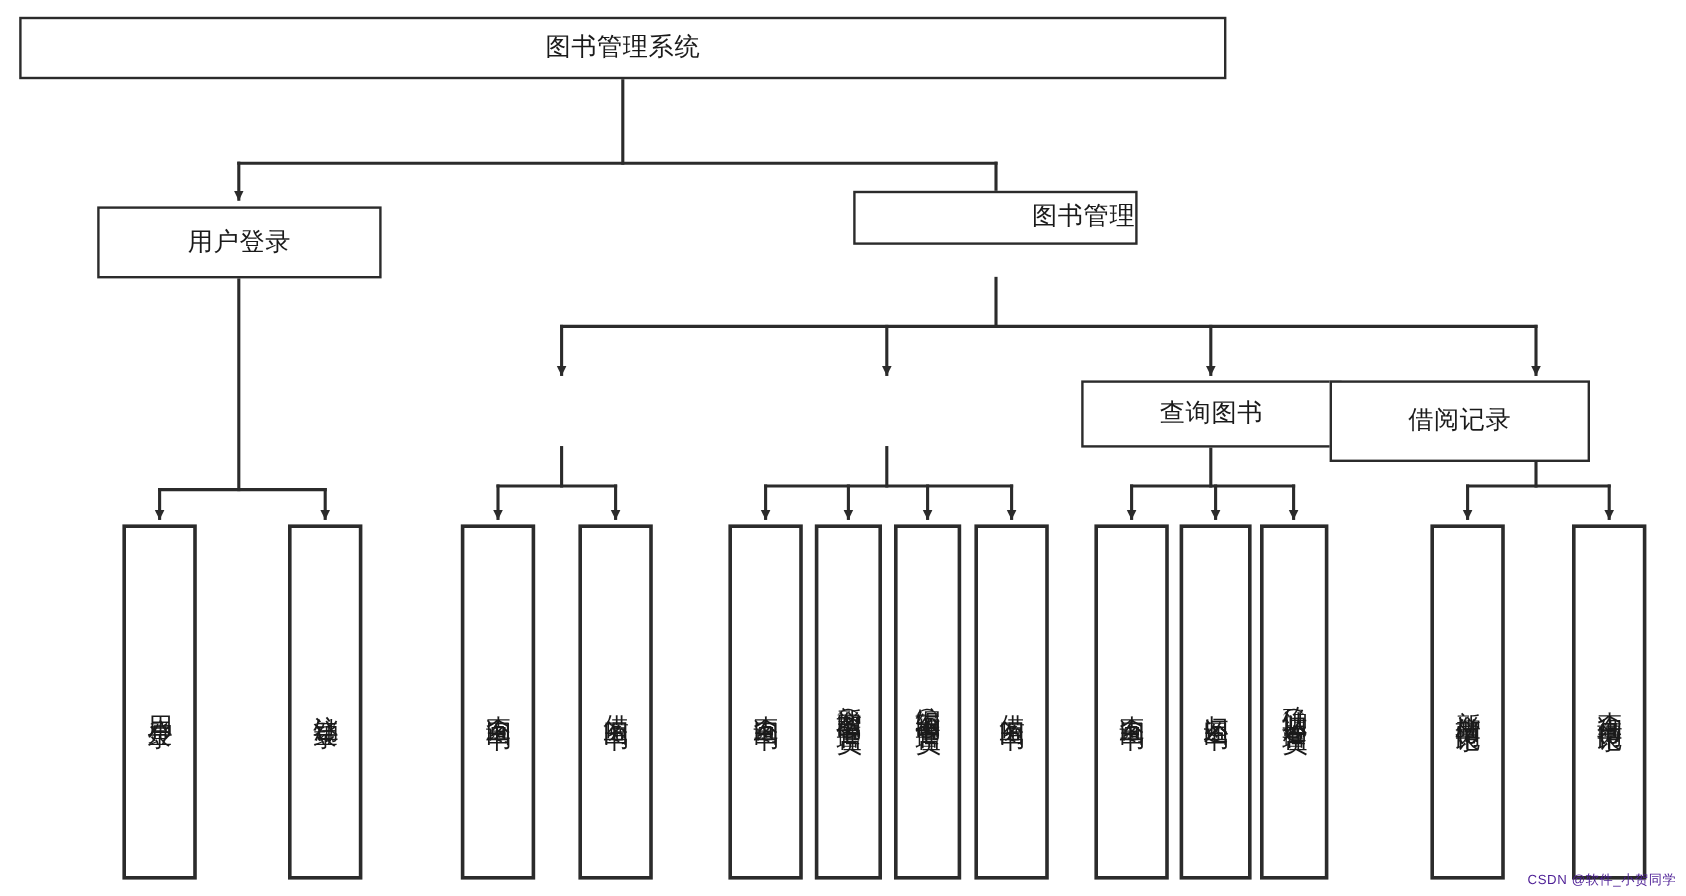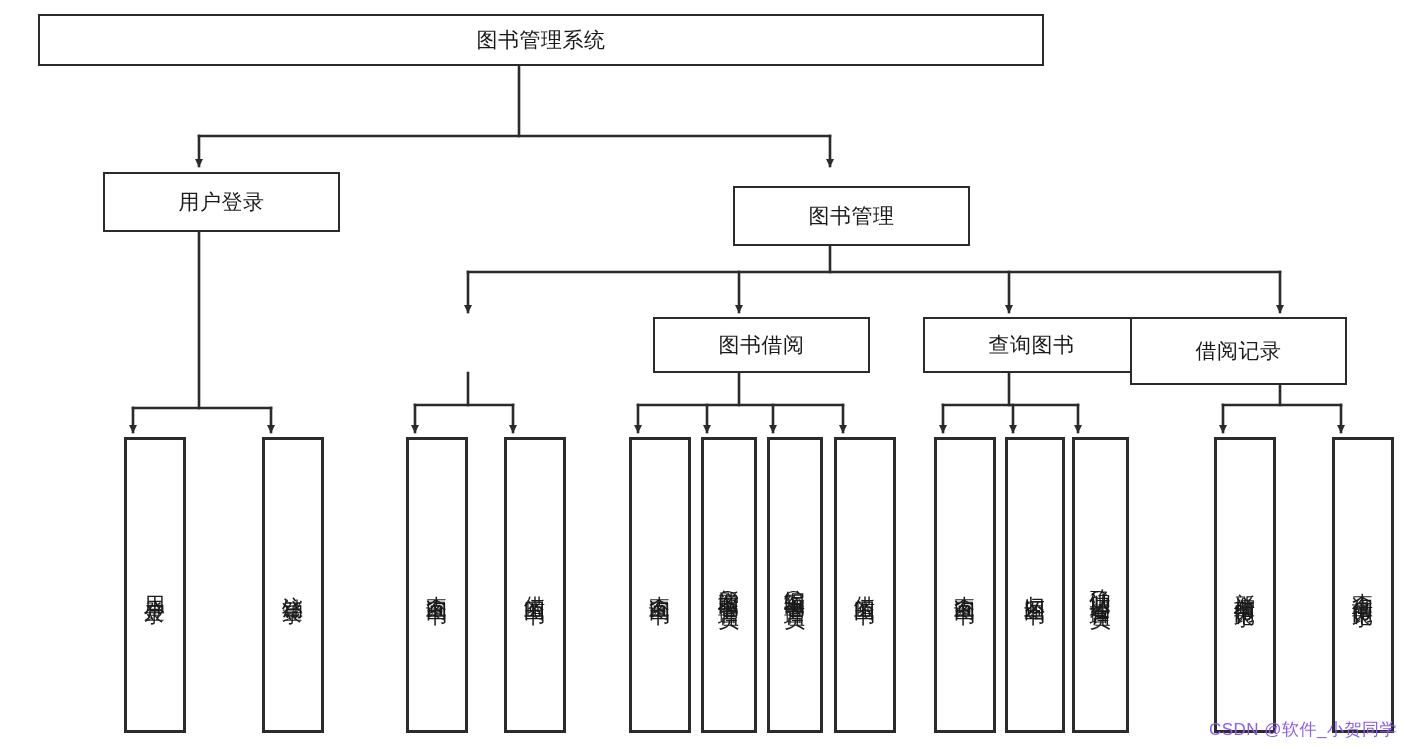--- a/index.html
+++ b/index.html
@@ -28,21 +28,20 @@
     display: block;
   }
   .node-box {
     position: absolute;
     box-sizing: border-box;
     background: #ffffff;
     border: 2.5px solid #2b2b2b;
     display: flex;
     align-items: center;
     justify-content: center;
-    margin-left: 22px;
   }
   .node-label-h {
     font-size: 21px;
     color: #1a1a1a;
     line-height: 1.15;
     letter-spacing: 0.5px;
     white-space: nowrap;
     text-align: center;
   }
   .node-box.leaf {
@@ -57,22 +56,22 @@
     text-orientation: upright;
     letter-spacing: 3px;
     line-height: 1.0;
     text-align: center;
     white-space: nowrap;
   }
   #watermark {
     position: absolute;
     right: 8px;
     bottom: 6px;
-    font-size: 17px;
-    color: #8b5cf6;
+    font-size: 11px;
+    color: #4c1d95;
     letter-spacing: 0.5px;
     white-space: nowrap;
     pointer-events: none;
   }
 </style>
 </head>
 <body>
 
 <div id="diagram-root">
 
@@ -128,27 +127,24 @@
     </g>
   </svg>
 
   <div class="node-box" style="left:16px; top:14px; width:1006px; height:52px;">
     <span class="node-label-h">图书管理系统</span>
   </div>
 
   <div class="node-box" style="left:81px; top:172px; width:237px; height:60px;">
     <span class="node-label-h">用户登录</span>
   </div>
-  <div class="node-box" style="left:711px; top:186px; width:237px; height:60px;">
+  <div class="node-box" style="left:711px; top:159px; width:237px; height:45px;justify-content:flex-end;">
     <span class="node-label-h">图书管理</span>
   </div>
 
-  <div class="node-box" style="left:631px; top:317px; width:217px; height:56px;">
-    <span class="node-label-h">图书借阅</span>
-  </div>
   <div class="node-box" style="left:901px; top:317px; width:217px; height:56px;">
     <span class="node-label-h">查询图书</span>
   </div>
   <div class="node-box" style="left:1108px; top:317px; width:217px; height:68px;">
     <span class="node-label-h">借阅记录</span>
   </div>
 
   <div class="node-box leaf" style="left:102px; top:437px; width:62px; height:296px;">
     <span class="node-label-v">用户登录</span>
   </div>

